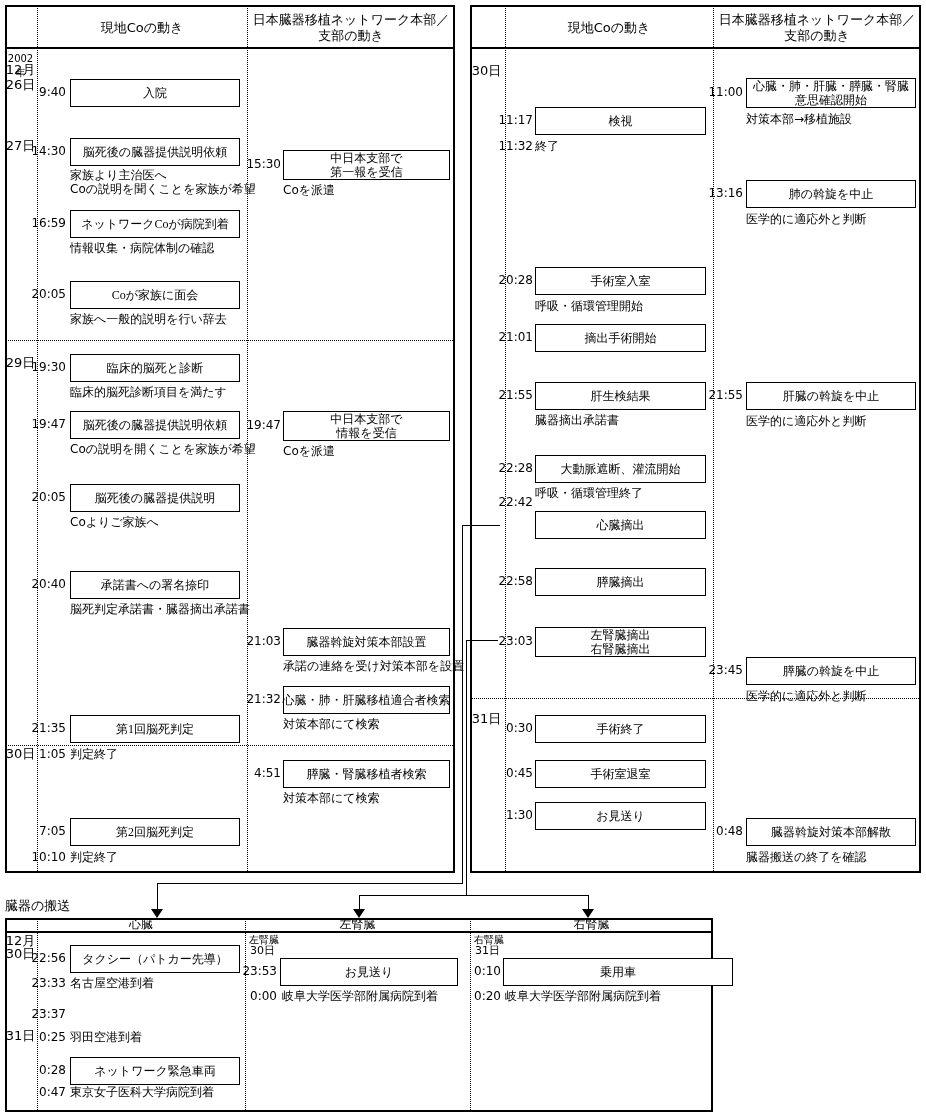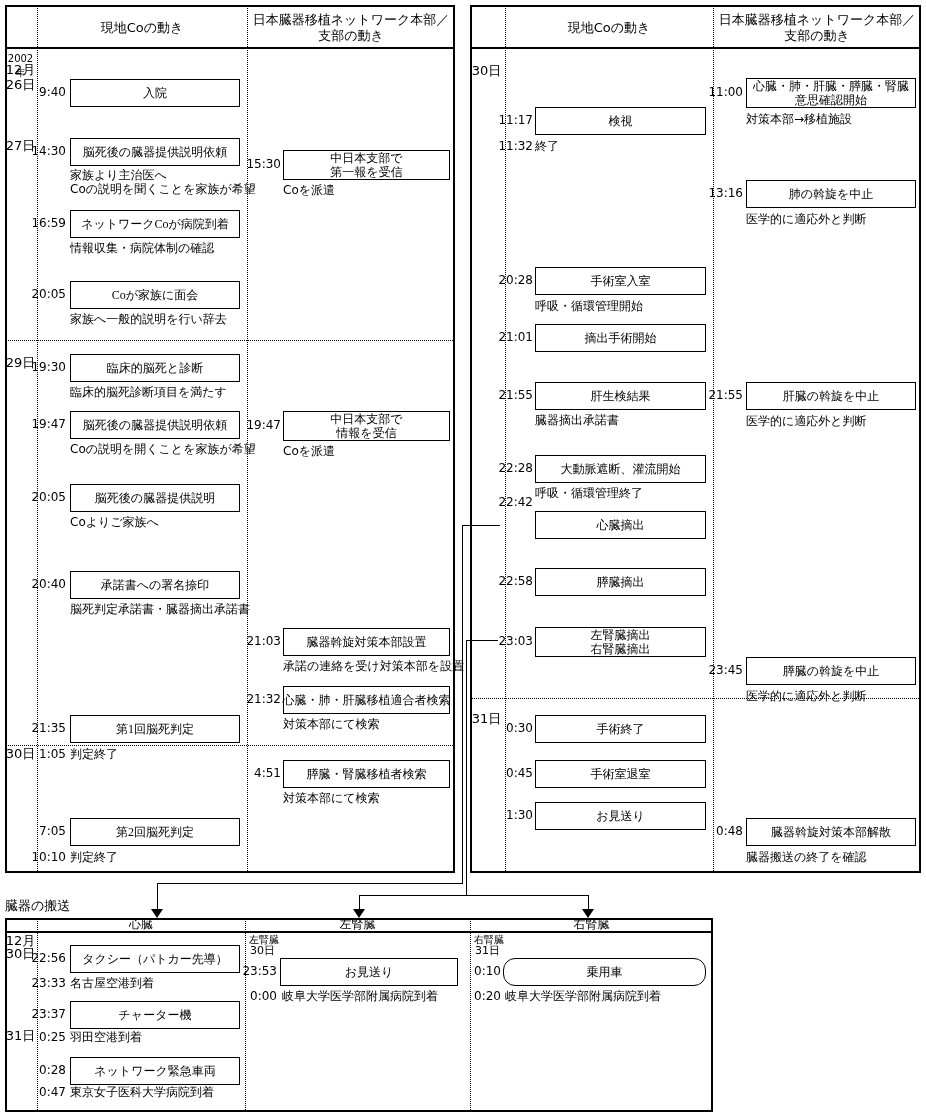--- a/index.html
+++ b/index.html
@@ -28,21 +28,21 @@
   .note{ position:absolute; font-size:12px; line-height:13px; white-space:nowrap; }
   .date{ position:absolute; width:31px; text-align:center; font-size:13px; line-height:14px; }
   .sm  { font-size:10px; }
   .md  { font-size:11px; }
   
   .c1{ left:70px;  width:170px;font-family:Liberation Serif, serif; }  .t1{ left:26px;  width:40px; }  .n1{ left:70px; }
   .c2{ left:283px; width:167px; }  .t2{ left:241px; width:40px; }  .n2{ left:283px; }
   .c3{ left:535px; width:171px; }  .t3{ left:493px; width:40px; }  .n3{ left:535px; }
   .c4{ left:746px; width:170px; }  .t4{ left:703px; width:40px; }  .n4{ left:746px; }
   .clk{ left:280px; width:178px; } .tlk{ left:237px; width:40px; } .nlk{ left:282px; }
-  .crk{ left:503px; width:203px;border-radius:12px; } .trk{ left:461px; width:40px; } .nrk{ left:505px; }
+  .crk{ left:503px; width:230px; } .trk{ left:461px; width:40px; } .nrk{ left:505px; }
 </style>
 </head>
 <body>
 
 <div id="stage">
 
   <div class="panel" style="left:5px;top:5px;width:450px;height:868px"></div>
   <div class="panel" style="left:470px;top:5px;width:451px;height:868px"></div>
   <div class="panel" style="left:5px;top:918px;width:708px;height:194px"></div>
 
@@ -238,21 +238,20 @@
   <div class="date" style="left:5px;top:934px">12月</div>
   <div class="date" style="left:5px;top:947px">30日</div>
   <div class="date" style="left:5px;top:1029px">31日</div>
 
   <div class="tl t1" style="top:952px">22:56</div>
   <div class="box c1" style="top:945px">タクシー（パトカー先導）</div>
   <div class="tl t1" style="top:977px">23:33</div>
   <div class="note n1" style="top:977px">名古屋空港到着</div>
 
   <div class="tl t1" style="top:1008px">23:37</div>
-  <div class="box c1" style="top:1001px">チャーター機</div>
   <div class="tl t1" style="top:1031px">0:25</div>
   <div class="note n1" style="top:1031px">羽田空港到着</div>
 
   <div class="tl t1" style="top:1064px">0:28</div>
   <div class="box c1" style="top:1057px">ネットワーク緊急車両</div>
   <div class="tl t1" style="top:1086px">0:47</div>
   <div class="note n1" style="top:1086px">東京女子医科大学病院到着</div>
 
   <div class="note sm" style="left:249px;top:933px">左腎臓</div>
   <div class="note md" style="left:250px;top:944px">30日</div>

